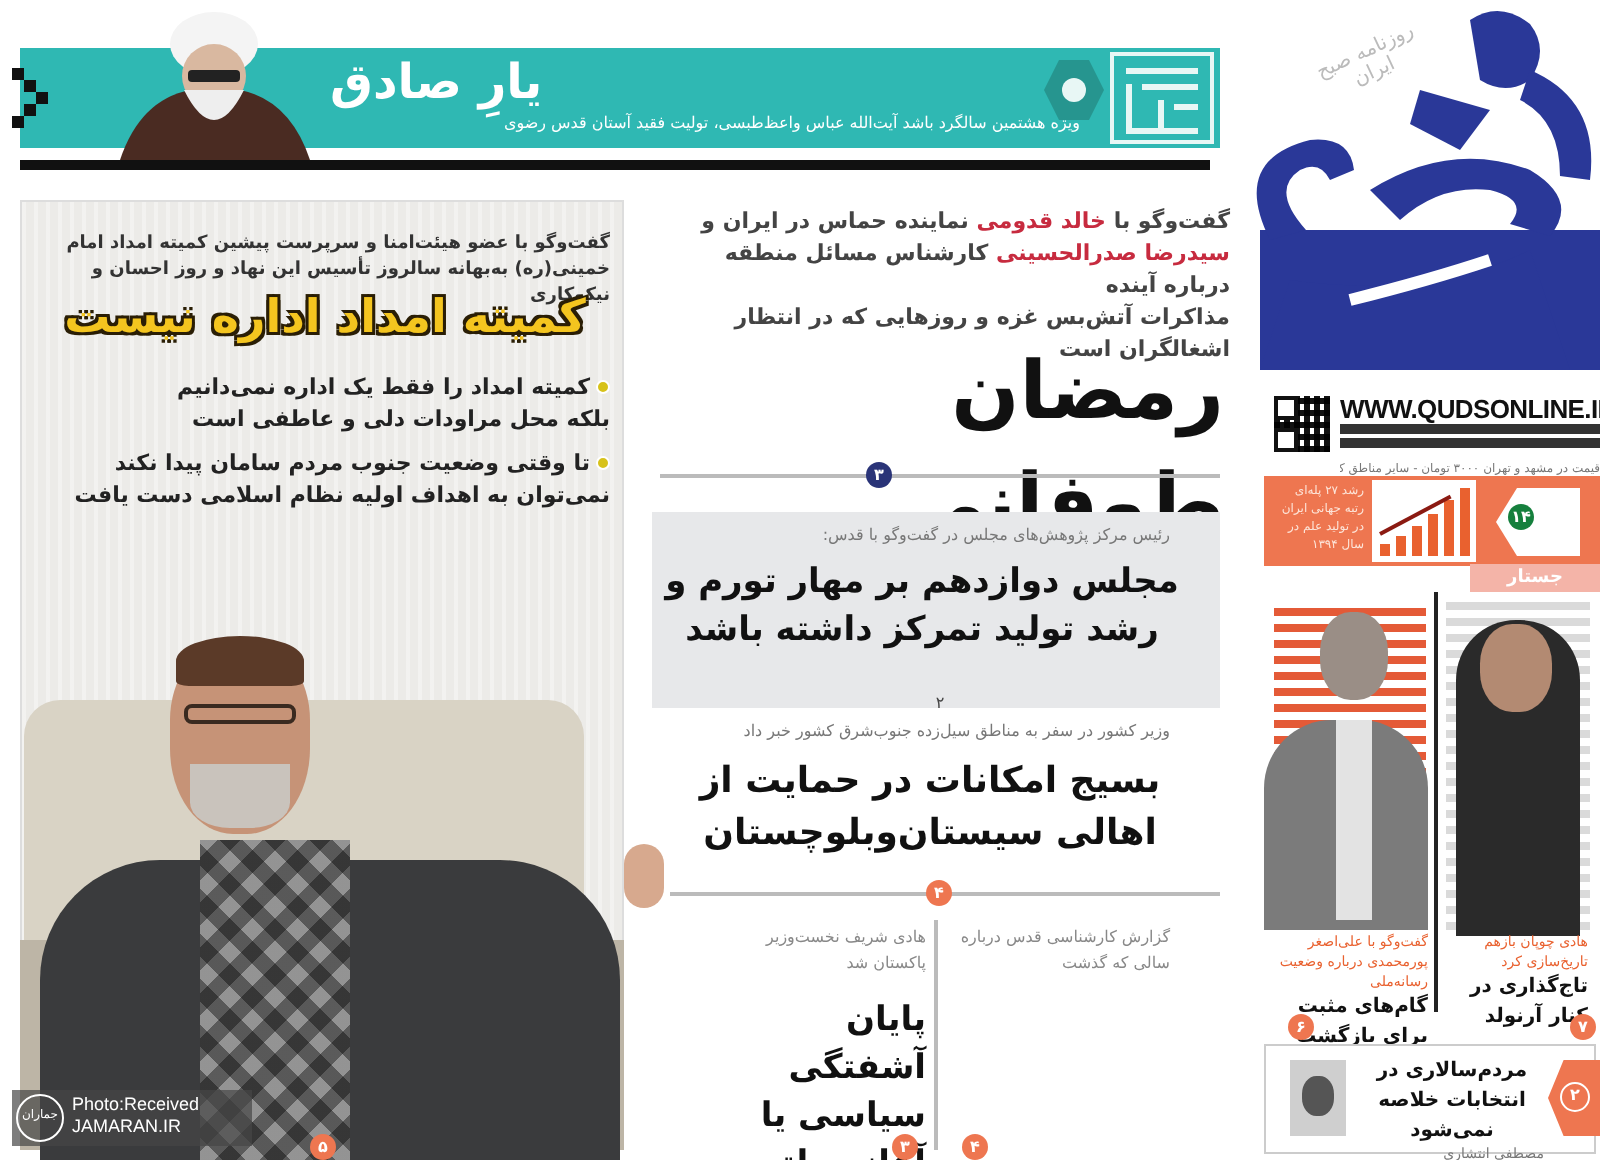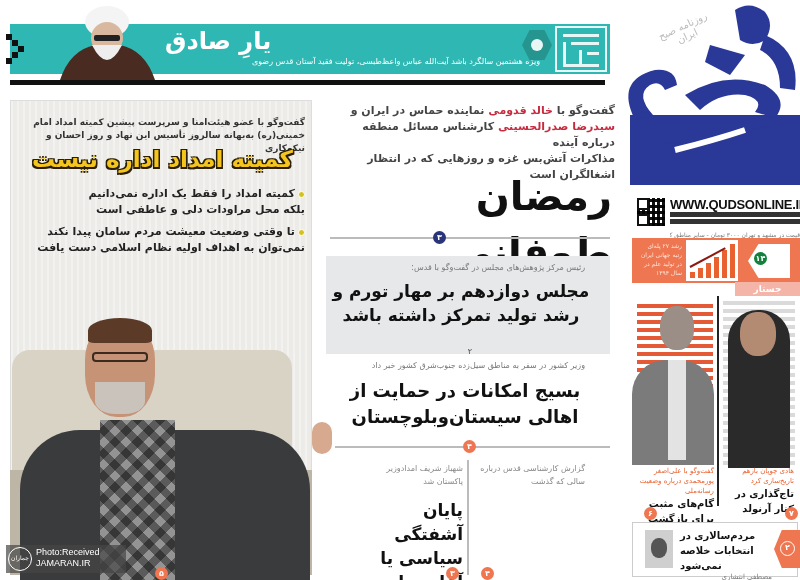--- a/index.html
+++ b/index.html
@@ -117,21 +117,21 @@
   .p-title { font-size: 10px; line-height: 15px; font-weight: bold; color: #111; text-align: right; }
   .p1 { left: 722px; top: 466px; width: 72px; }
   .p2 { left: 632px; top: 466px; width: 82px; }
   .dot-7 { left: 785px; top: 507px; }
   .dot-6 { left: 644px; top: 507px; }
 
   .op-box { left: 632px; top: 522px; width: 166px; height: 55px; border: 1px solid #ccc; background: #fff; }
   .op-photo { left: 645px; top: 530px; width: 28px; height: 38px; background: #cfcfcf; }
   .op-photo::after { content:""; position:absolute; left: 6px; top: 8px; width: 16px; height: 20px; background: #555; border-radius: 45%; }
   .op-text { left: 680px; top: 528px; width: 92px; }
-  .op-title { font-size: 10px; line-height: 15px; font-weight: bold; color: #111; text-align: left; }
+  .op-title { font-size: 10px; line-height: 15px; font-weight: bold; color: #111; text-align: center; }
   .op-author { font-size: 7px; color: #777; text-align: right; }
   .op-hex { left: 774px; top: 530px; width: 26px; height: 38px; background: #ee7650; clip-path: polygon(30% 0,100% 0,100% 100%,30% 100%,0 50%); }
   .op-num { left: 780px; top: 541px; width: 15px; height: 15px; border-radius: 50%; border: 1.5px solid #fff; color: #fff; font-size: 8px; line-height: 12px; text-align: center; font-weight: bold; }
 </style>
 </head>
 <body>
 
 <div class="abs banner"></div>
 <div class="abs banner-pixel">
   <span style="left:0;top:0"></span>
@@ -197,21 +197,21 @@
 <div class="abs promo-arrow"></div>
 <div class="abs promo-hex"></div>
 <div class="abs promo-num page-dot">۱۴</div>
 <div class="abs promo-tag">جستار</div>
 
 <div class="abs feature"></div>
 <div class="abs feature-kicker">گفت‌وگو با عضو هیئت‌امنا و سرپرست پیشین کمیته امداد امام خمینی(ره) به‌بهانه سالروز تأسیس این نهاد و روز احسان و نیکوکاری</div>
 <div class="abs feature-title">کمیته امداد اداره نیست</div>
 <div class="abs feature-bullets">
   <div class="bullet"><span class="dot"></span><span>کمیته امداد را فقط یک اداره نمی‌دانیم</span><span class="bullet-line2">بلکه محل مراودات دلی و عاطفی است</span></div>
-  <div class="bullet"><span class="dot"></span><span>تا وقتی وضعیت معیشت مردم سامان پیدا نکند</span><span class="bullet-line2">نمی‌توان به اهداف اولیه نظام اسلامی دست یافت</span></div>
+  <div class="bullet"><span class="dot"></span><span>تا وقتی وضعیت جنوب مردم سامان پیدا نکند</span><span class="bullet-line2">نمی‌توان به اهداف اولیه نظام اسلامی دست یافت</span></div>
 </div>
 
 <div class="abs sofa"></div>
 <div class="abs sofa2"></div>
 <div class="abs man-jacket"></div>
 <div class="abs man-sweater"></div>
 <div class="abs man-face"></div>
 <div class="abs man-hair"></div>
 <div class="abs man-glasses"></div>
 <div class="abs man-beard"></div>
@@ -242,21 +242,21 @@
 <div class="abs story2-kicker">وزیر کشور در سفر به مناطق سیل‌زده جنوب‌شرق کشور خبر داد</div>
 <div class="abs story2-title">بسیج امکانات در حمایت از اهالی سیستان‌وبلوچستان</div>
 <div class="abs rule center-rule2"></div>
 <div class="abs page-dot orange dot-4">۴</div>
 
 <div class="abs vdivider"></div>
 <div class="abs story3">
   <div class="col-kicker">گزارش کارشناسی قدس درباره سالی که گذشت</div>
 </div>
 <div class="abs story4">
-  <div class="col-kicker">شهباز شریف امداد‌وزیر پاکستان شد</div>
+  <div class="col-kicker">هادی شریف نخست‌وزیر پاکستان شد</div>
   <div class="col-title" style="margin-top:10px">پایان آشفتگی سیاسی یا آغاز دولتی آشفته؟</div>
 </div>
 <div class="abs page-dot orange dot-s3">۳</div>
 <div class="abs page-dot orange dot-s4">۴</div>
 
 <div class="abs person1-bg"></div>
 <div class="abs person1"></div>
 <div class="abs person1-face"></div>
 <div class="abs person2-bg"></div>
 <div class="abs person2"></div>

